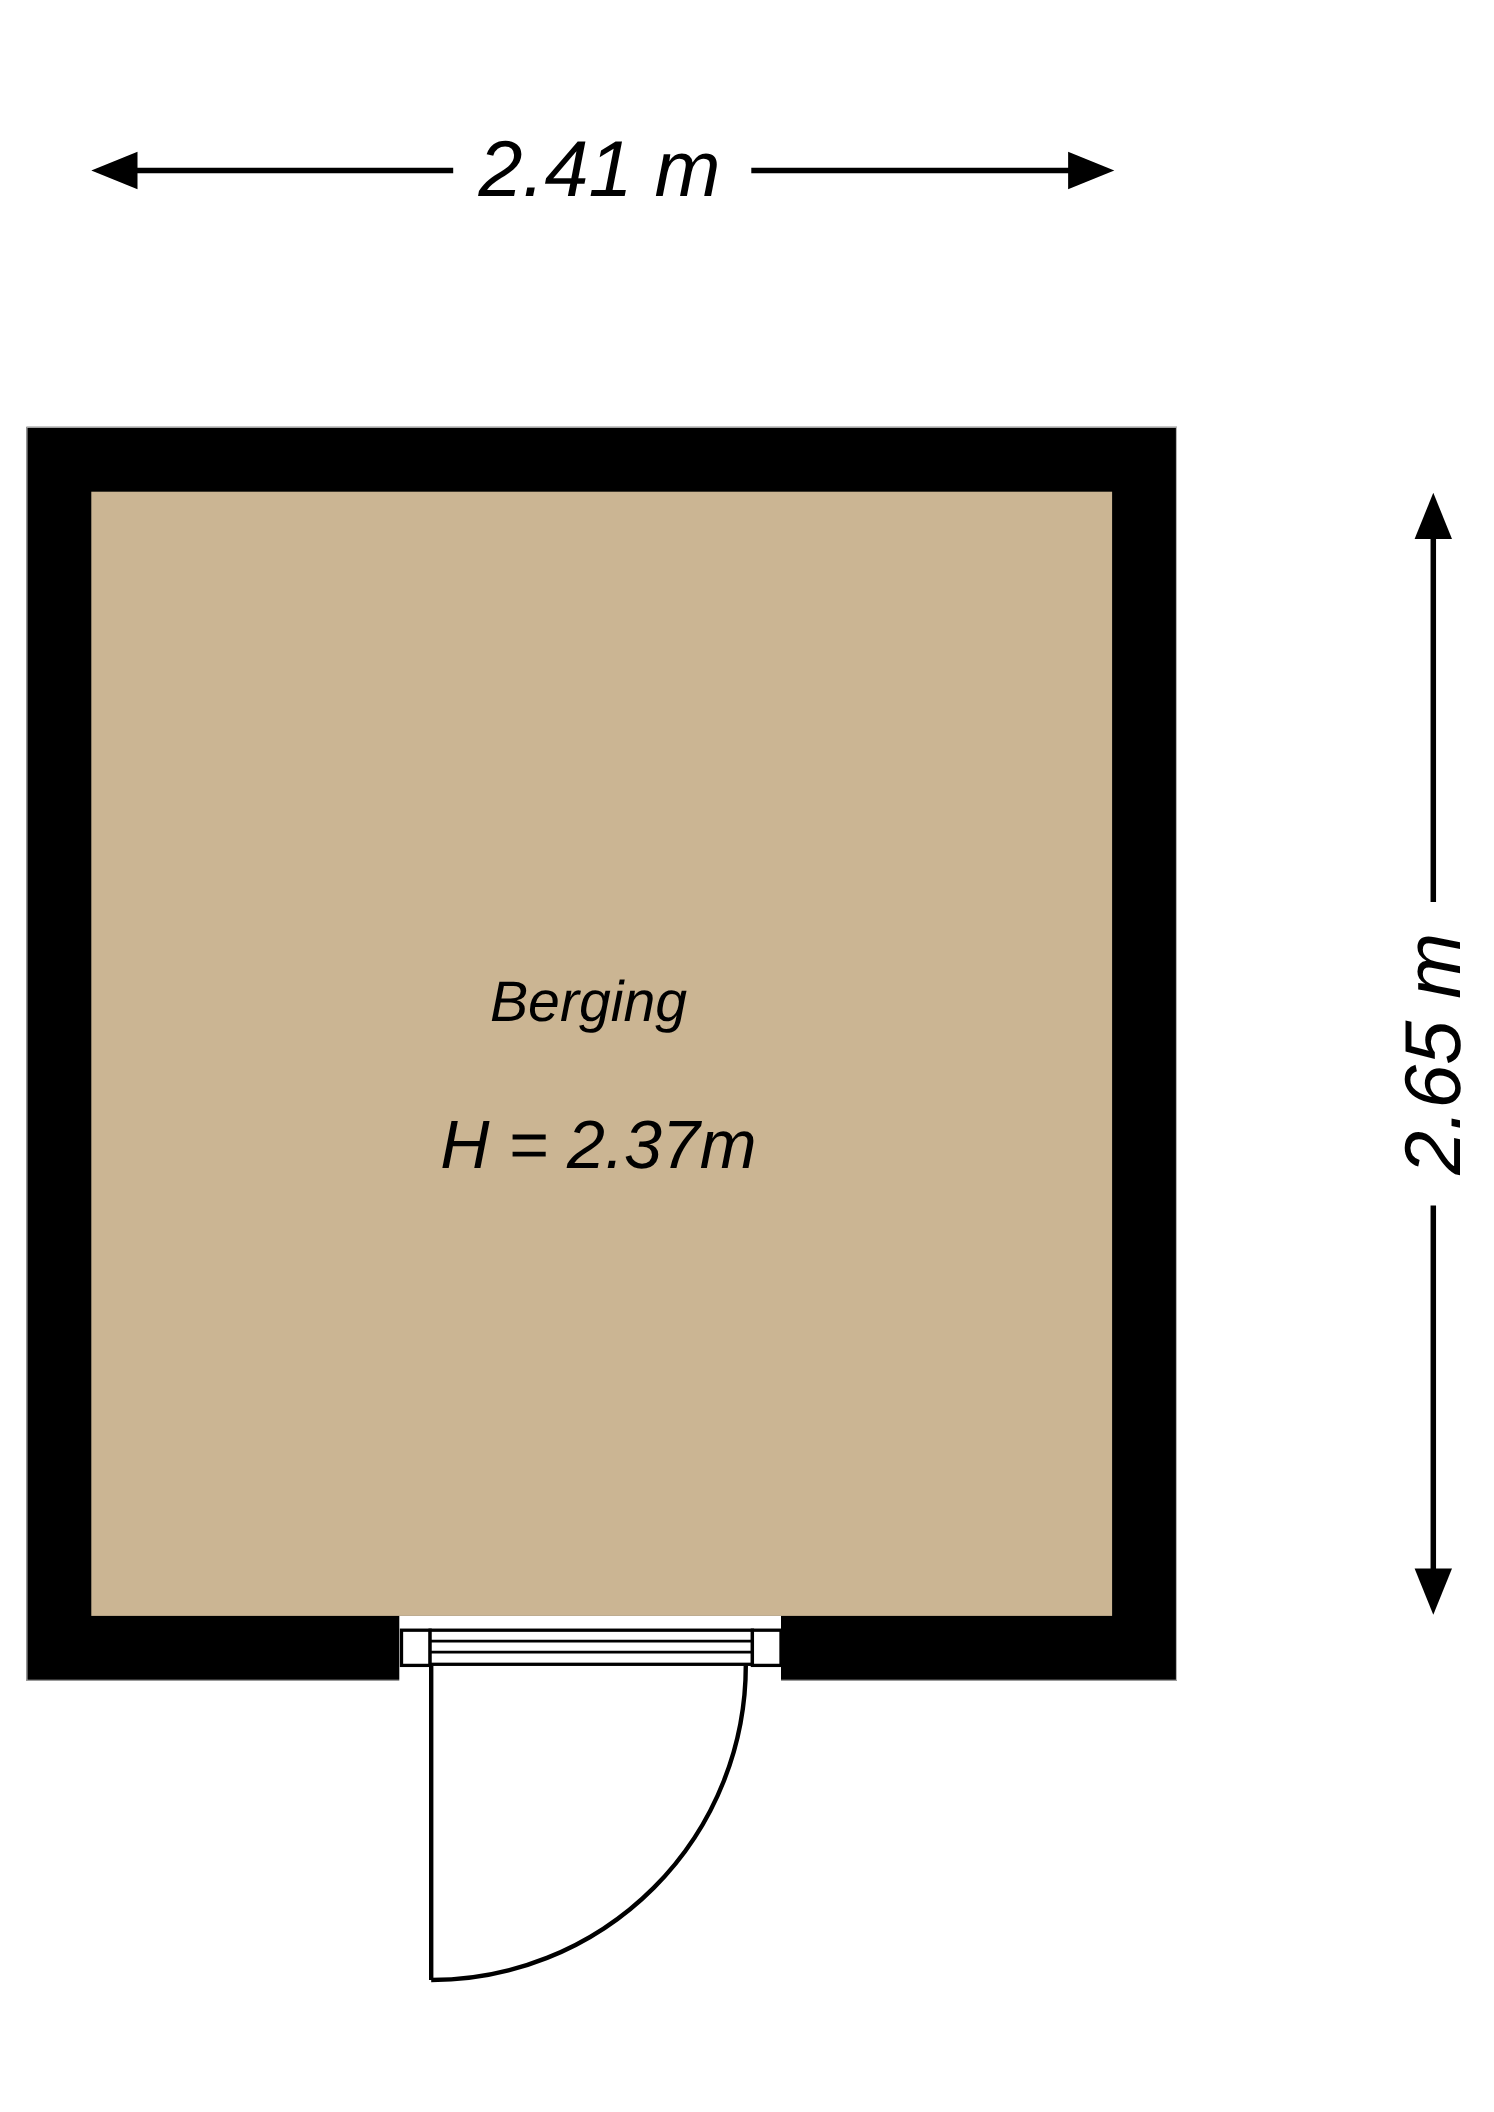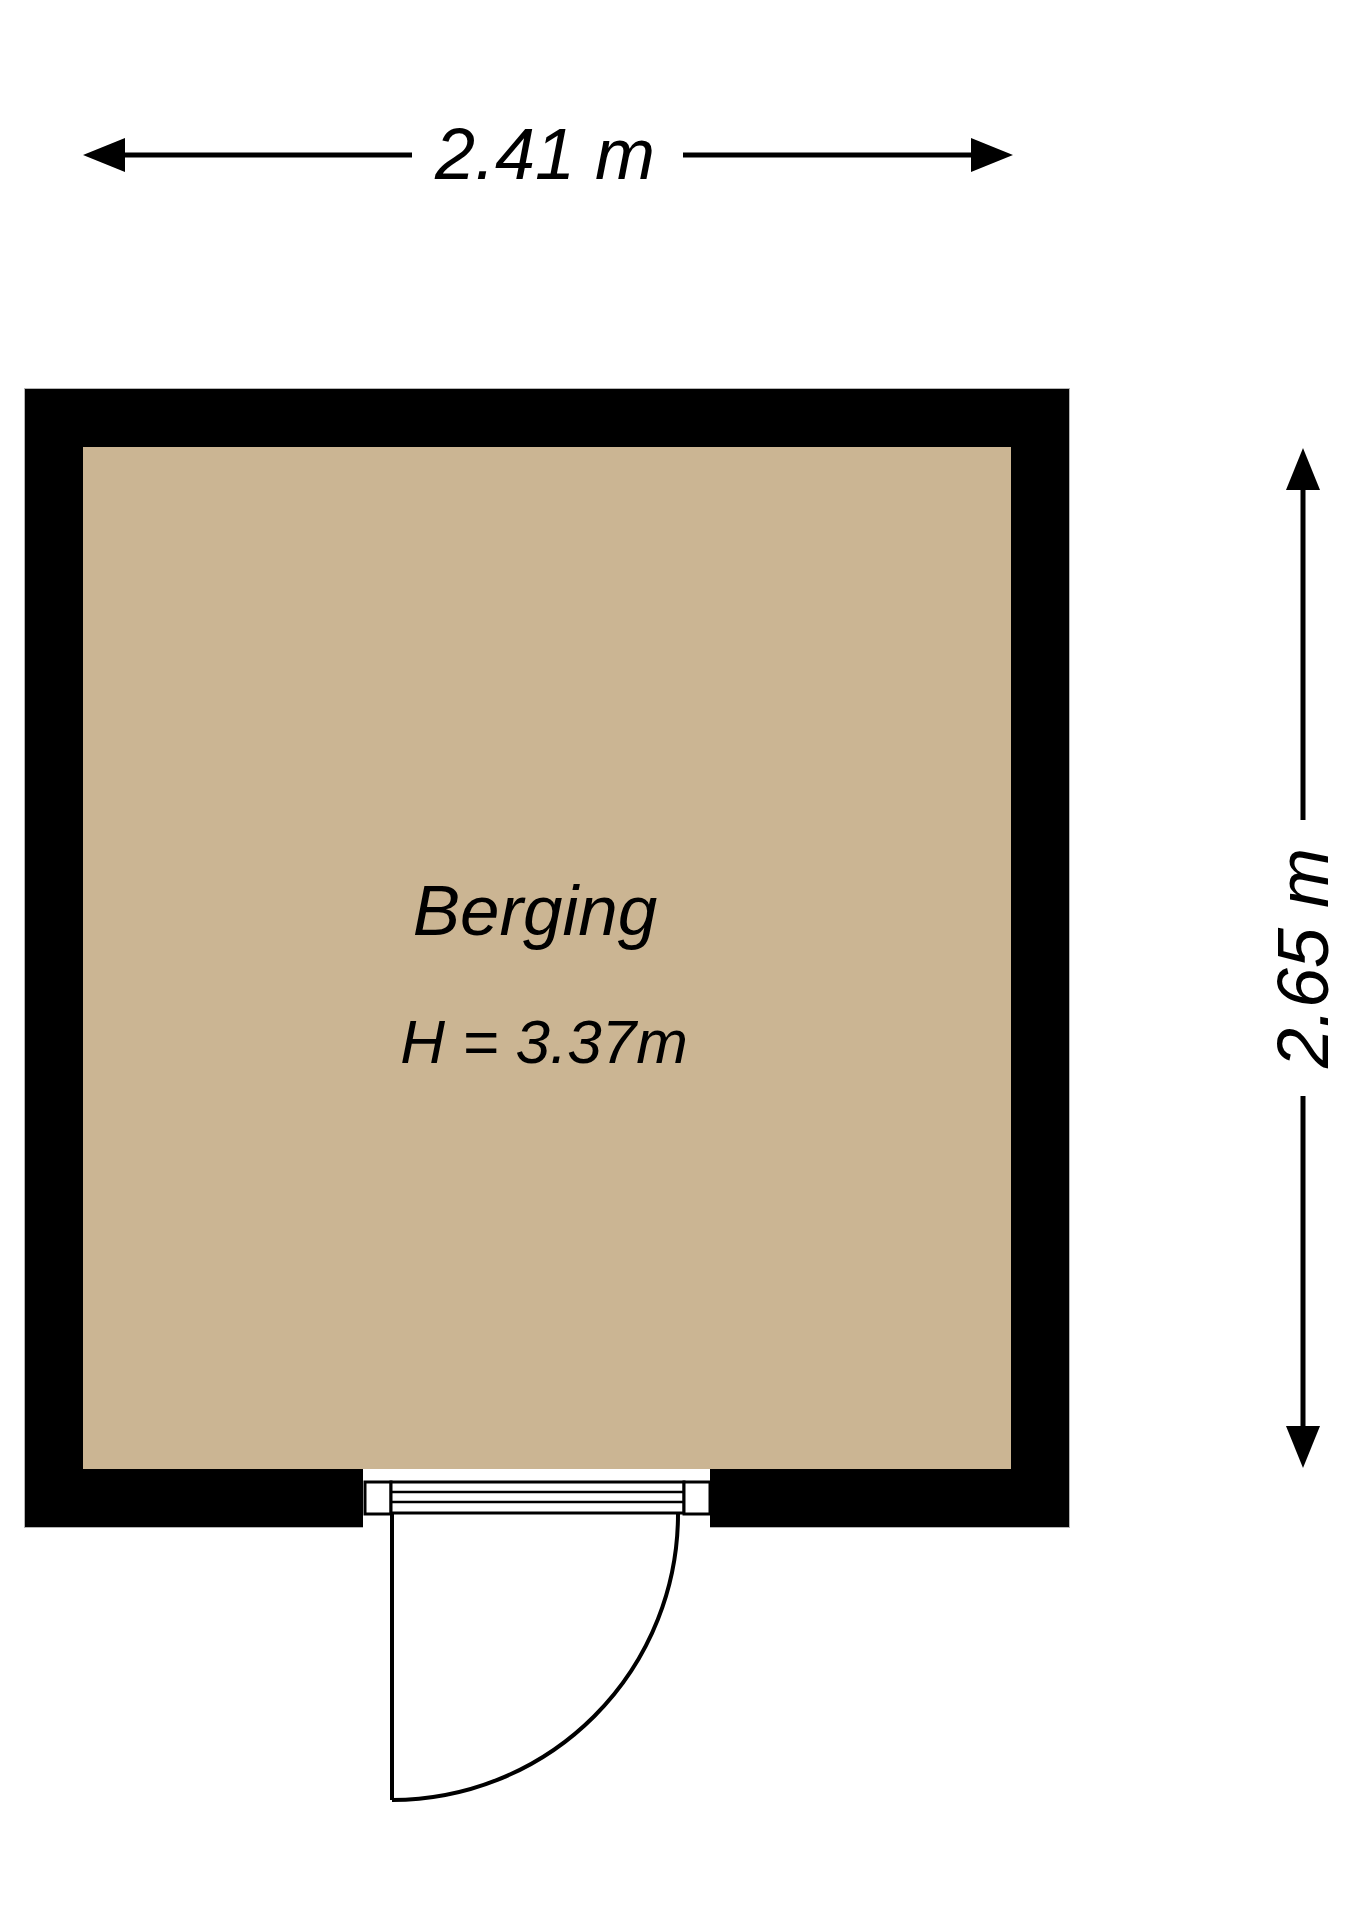--- a/index.html
+++ b/index.html
@@ -72,21 +72,21 @@
     left: 1153px;
     top: 921px;
     width: 300px;
     height: 74px;
     transform: rotate(-90deg);
   }
   #room-name-label {
     left: 285px;
     top: 871px;
     width: 500px;
-    font-size: 71px;
+    font-size: 52px;
     line-height: 80px;
     text-align: center;
   }
   #room-height-label {
     left: 294px;
     top: 1009px;
     width: 500px;
     font-size: 62px;
     line-height: 66px;
   }
@@ -120,15 +120,15 @@
     <line x1="392" y1="1514" x2="392" y2="1800" stroke="#000" stroke-width="4"></line>
     <path d="M 392 1800 A 286 286 0 0 0 678 1514" fill="none" stroke="#000" stroke-width="4"></path>
   </svg>
 
   <div class="label dim-label" id="width-dim-label">2.41 m</div>
 
   <div class="label dim-label" id="height-dim-label">2.65 m</div>
 
   <div class="label" id="room-name-label">Berging</div>
 
-  <div class="label" id="room-height-label">H = 3.37m</div>
+  <div class="label" id="room-height-label">H = 2.37m</div>
 
 </div>
 
 </body></html>

